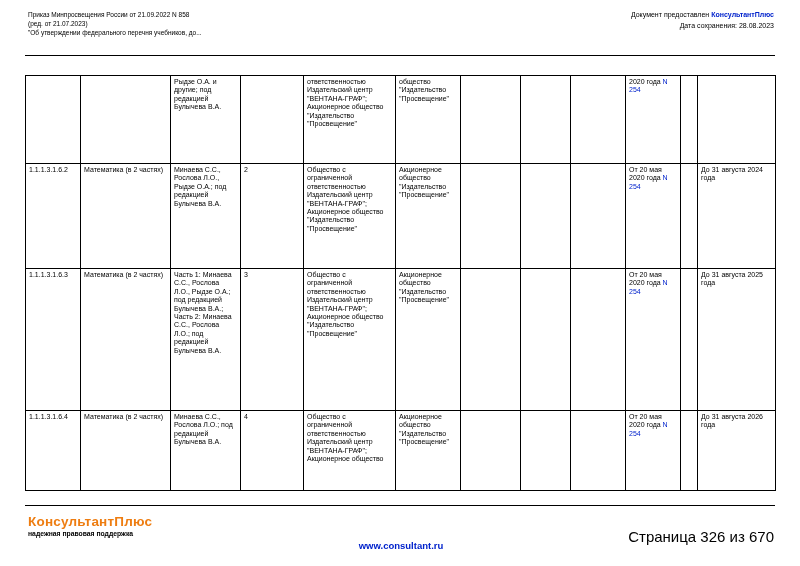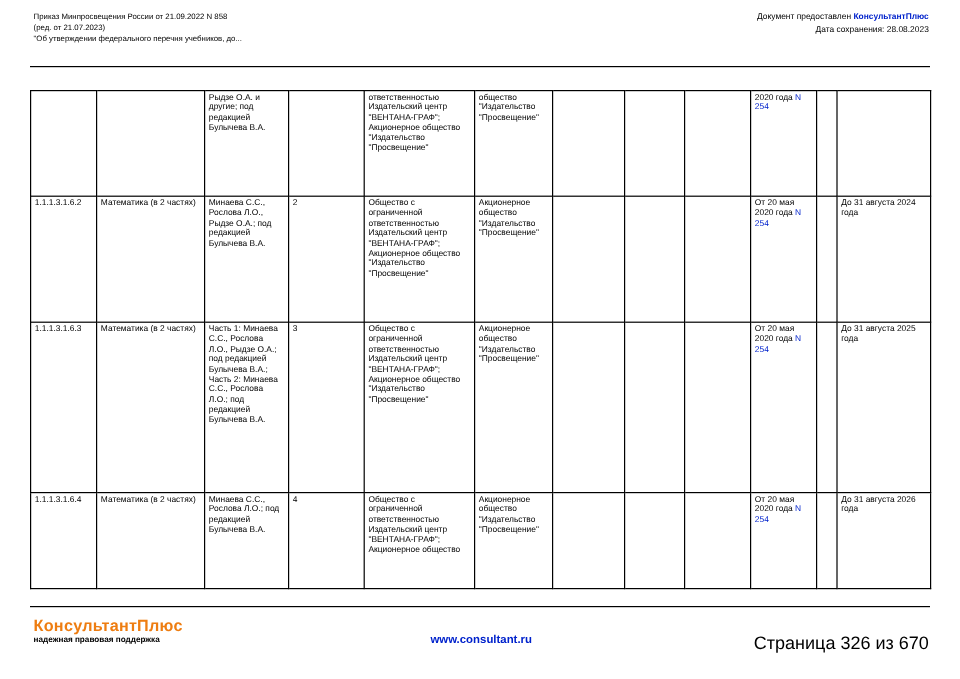--- a/index.html
+++ b/index.html
@@ -34,21 +34,21 @@
   .r1 { height:88px; }
   .r2 { height:105px; }
   .r3 { height:142px; }
   .r4 { height:80px; }
   .link { cursor:pointer; }
   .page-footer { position:absolute; left:28px; right:26px; top:512px; height:44px; }
   .brand { position:absolute; left:0; top:2px; }
   .brand-logo { font-size:13.5px; font-weight:bold; letter-spacing:0.2px; }
   .brand-tagline { font-size:6.8px; font-weight:bold; margin-top:1px; }
   .site-link {
-    position:absolute; left:0; right:0; top:16px;
+    position:absolute; left:0; right:0; top:28px;
     text-align:center; font-size:9.5px; font-weight:bold;
   }
   .page-num {
     position:absolute; right:0; top:16px;
     font-size:15px;
   }
 </style>
 </head>
 <body>
 

